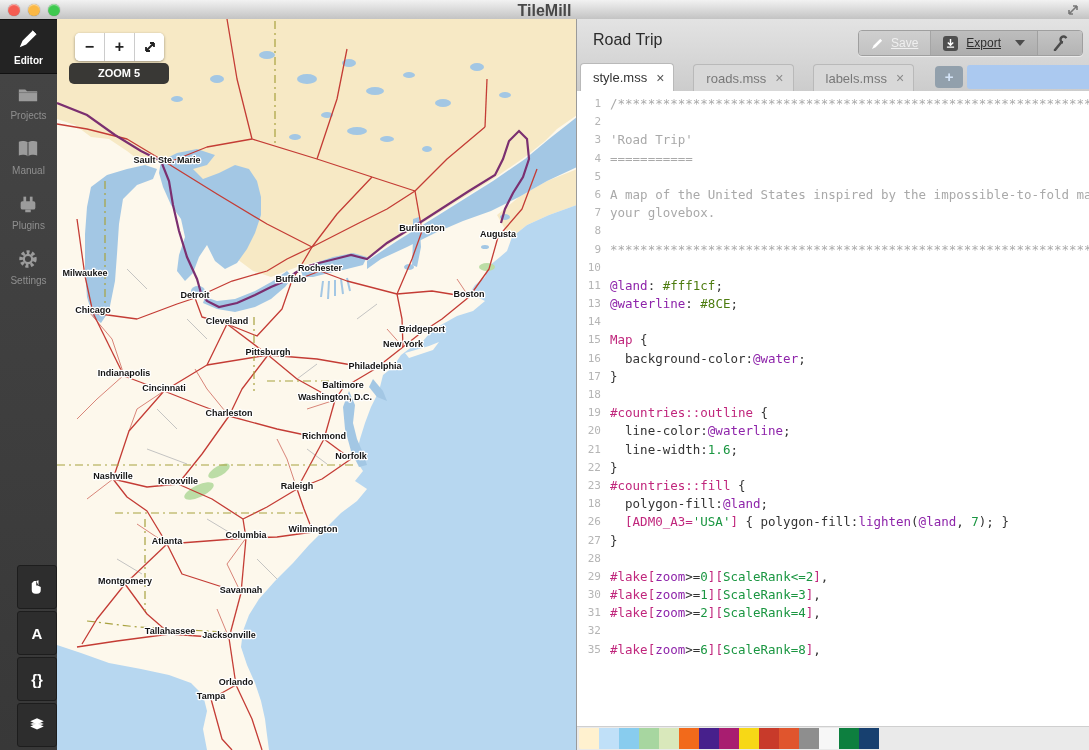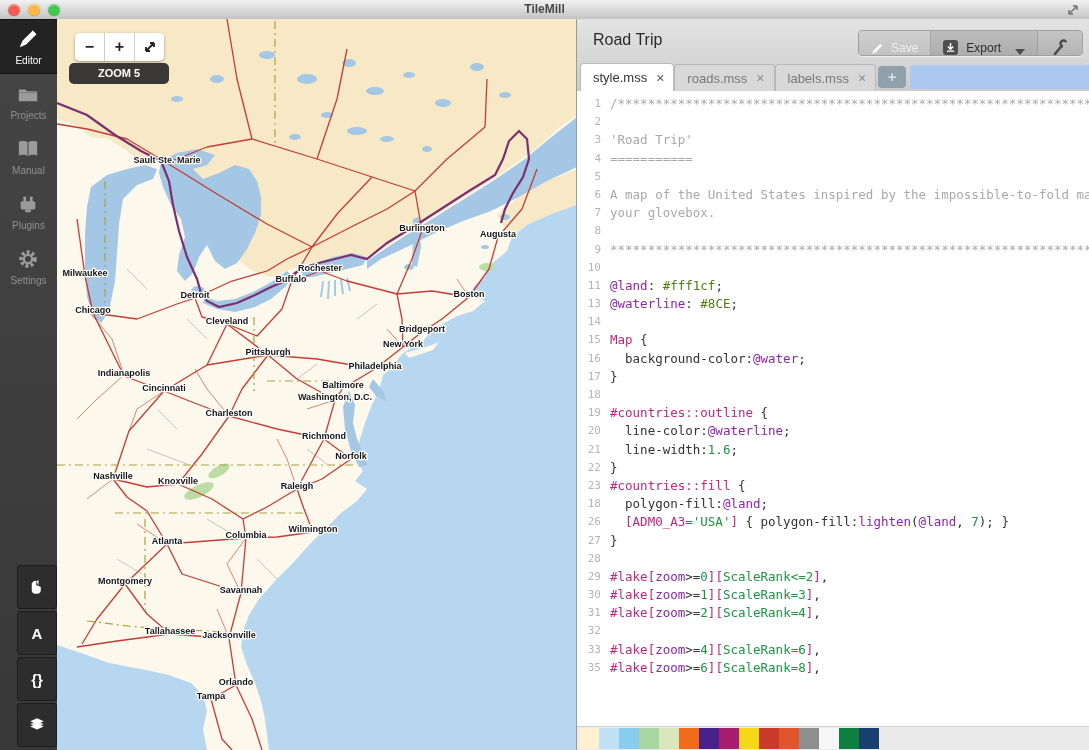--- a/index.html
+++ b/index.html
@@ -7,31 +7,31 @@
        font-family:"Liberation Sans",sans-serif;background:#fff;}
   
   .titlebar{position:absolute;left:0;top:0;width:1089px;height:19px;
     background:linear-gradient(#f2f2f2,#c3c3c3);border-bottom:1px solid #8d8d8d;}
   .traffic{position:absolute;top:4px;width:12px;height:12px;border-radius:50%;
     box-shadow:inset 0 1px 1px rgba(255,255,255,.6),0 0 1px rgba(0,0,0,.5);}
   .t-red{left:8px;background:#f45c51;}
   .t-yellow{left:28px;background:#fbb845;}
   .t-green{left:48px;background:#3fc94f;}
   .win-title{position:absolute;left:0;right:0;top:2px;text-align:center;
-    font-size:12px;font-weight:bold;color:#484848;}
+    font-size:16px;font-weight:bold;color:#484848;}
   .win-resize{position:absolute;right:8px;top:2px;width:16px;height:16px;color:#777;}
   
   .sidebar{position:absolute;left:0;top:19px;width:57px;height:731px;
     background:linear-gradient(#454545,#383838);}
   .side-item{width:57px;padding:9px 0 8px;text-align:center;cursor:pointer;}
   .side-item .ic{display:block;margin:0 auto 3px;width:24px;height:24px;color:#9b9b9b;}
   .side-item .lbl{font-size:10px;color:#8f8f8f;}
   .side-item.active{background:#232323;box-shadow:inset 0 1px 0 #111,inset 0 -1px 0 #111;}
   .side-item.active .ic{color:#fff;}
-  .side-item.active .lbl{color:#fff;font-weight:normal;}
+  .side-item.active .lbl{color:#fff;font-weight:bold;}
   .side-tools{position:absolute;left:17px;bottom:3px;width:40px;}
   .tool-btn{width:40px;height:44px;margin-top:2px;background:#2d2d2d;
     border:1px solid #1d1d1d;box-sizing:border-box;border-radius:3px;
     display:flex;align-items:center;justify-content:center;color:#fff;cursor:pointer;}
   .tool-btn .glyph{font-size:15px;font-weight:bold;color:#fff;}
   
   .map-panel{position:absolute;left:57px;top:19px;width:520px;height:731px;
     background:#fdf8ec;overflow:hidden;border-right:1px solid #9a9a9a;box-sizing:border-box;}
   .zoom-ctrl{position:absolute;left:18px;top:14px;display:flex;background:#fff;
     border-radius:5px;box-shadow:0 1px 3px rgba(0,0,0,.4);overflow:hidden;z-index:5;}
@@ -42,34 +42,34 @@
     background:rgba(40,40,40,.92);border-radius:5px;color:#fff;font-size:11px;
     font-weight:bold;text-align:center;line-height:21px;}
   
   .editor-panel{position:absolute;left:577px;top:19px;width:512px;height:731px;background:#fff;}
   .panel-header{position:absolute;left:0;top:0;width:512px;height:72px;
     background:linear-gradient(#e3e3e3,#cccccc);}
   .proj-title{position:absolute;left:16px;top:12px;font-size:16px;color:#2b2b2b;}
   .actions{position:absolute;right:6px;top:11px;display:flex;height:24px;
     border:1px solid #9f9f9f;border-radius:4px;overflow:hidden;
     box-shadow:0 1px 0 rgba(255,255,255,.5);}
-  .seg{display:flex;align-items:flex-end;padding:0 12px;font-size:12px;cursor:pointer;}
+  .seg{display:flex;align-items:center;padding:0 12px;font-size:12px;cursor:pointer;text-decoration:underline;}
   .seg-save{background:linear-gradient(#cfcfcf,#c2c2c2);color:#efefef;border-right:1px solid #a5a5a5;}
   .seg-save .pi{margin-right:7px;color:#fff;}
   .seg-export{background:linear-gradient(#bdbdbd,#adadad);color:#2e2e2e;border-right:1px solid #a0a0a0;}
   .dl-box{width:15px;height:15px;background:#4e4e4e;border-radius:3px;margin-right:8px;
     display:flex;align-items:center;justify-content:center;color:#fff;}
   .caret{width:0;height:0;border-left:5px solid transparent;border-right:5px solid transparent;
     border-top:6px solid #4c4c4c;margin-left:14px;}
   .seg-tools{background:linear-gradient(#c4c4c4,#b4b4b4);color:#444;padding:0 14px;}
   
   .tabbar{position:absolute;left:0;bottom:0;width:512px;height:27px;display:flex;align-items:flex-end;padding-left:3px;box-sizing:border-box;}
   .tab{height:26px;display:flex;align-items:center;padding:0 9px 0 12px;font-size:13px;
     border:1px solid #b9b9b9;border-bottom:none;border-radius:4px 4px 0 0;
-    margin-right:0;cursor:pointer;background:#d8d8d8;color:#787878;white-space:nowrap;}
+    margin-right:19px;cursor:pointer;background:#d8d8d8;color:#787878;white-space:nowrap;}
   .tab.active{background:#fff;color:#333;height:27px;}
   .tab .x{margin-left:9px;font-size:14px;color:#8a8a8a;line-height:1;}
   .tab.active .x{color:#555;}
   .plus-btn{width:28px;height:22px;margin:0 4px 3px 2px;background:#92a0ac;border-radius:4px;
     color:#d4e4f8;font-size:15px;font-weight:bold;text-align:center;line-height:21px;cursor:pointer;flex:none;}
   .drop-strip{flex:1;height:24px;margin-bottom:2px;background:#abc9f0;border-radius:3px 0 0 3px;}
   
   .code{position:absolute;left:0;top:72px;width:512px;height:635px;background:#fff;
     overflow:hidden;font-family:"DejaVu Sans Mono","Liberation Mono",monospace;
     font-size:12.5px;padding-top:4px;}
@@ -465,17 +465,16 @@
       <div class="cline"><span class="ln">22</span><span class="ct"><span class="tok-pln">}</span></span></div>
       <div class="cline"><span class="ln">23</span><span class="ct"><span class="tok-tag">#countries::fill</span><span class="tok-pln"> {</span></span></div>
       <div class="cline"><span class="ln">18</span><span class="ct"><span class="tok-pln">  polygon-fill:</span><span class="tok-var">@land</span><span class="tok-pln">;</span></span></div>
       <div class="cline"><span class="ln">26</span><span class="ct"><span class="tok-pln">  </span><span class="tok-tag">[ADM0_A3=</span><span class="tok-str">'USA'</span><span class="tok-tag">]</span><span class="tok-pln"> { polygon-fill:</span><span class="tok-var">lighten</span><span class="tok-pln">(</span><span class="tok-var">@land</span><span class="tok-pln">, </span><span class="tok-num">7</span><span class="tok-pln">); }</span></span></div>
       <div class="cline"><span class="ln">27</span><span class="ct"><span class="tok-pln">}</span></span></div>
       <div class="cline"><span class="ln">28</span><span class="ct"></span></div>
       <div class="cline"><span class="ln">29</span><span class="ct"><span class="tok-tag">#lake[</span><span class="tok-var">zoom</span><span class="tok-pln">&gt;=</span><span class="tok-num">0</span><span class="tok-tag">][</span><span class="tok-str">ScaleRank&lt;=2</span><span class="tok-tag">]</span><span class="tok-pln">,</span></span></div>
       <div class="cline"><span class="ln">30</span><span class="ct"><span class="tok-tag">#lake[</span><span class="tok-var">zoom</span><span class="tok-pln">&gt;=</span><span class="tok-num">1</span><span class="tok-tag">][</span><span class="tok-str">ScaleRank=3</span><span class="tok-tag">]</span><span class="tok-pln">,</span></span></div>
       <div class="cline"><span class="ln">31</span><span class="ct"><span class="tok-tag">#lake[</span><span class="tok-var">zoom</span><span class="tok-pln">&gt;=</span><span class="tok-num">2</span><span class="tok-tag">][</span><span class="tok-str">ScaleRank=4</span><span class="tok-tag">]</span><span class="tok-pln">,</span></span></div>
       <div class="cline"><span class="ln">32</span></div>
-      <div class="cline"><span class="ln">33</span><span class="ct"><span class="tok-tag">#lake[</span><span class="tok-var">zoom</span><span class="tok-pln">&gt;=</span><span class="tok-num">4</span><span class="tok-tag">][</span><span class="tok-str">ScaleRank=6</span><span class="tok-tag">]</span><span class="tok-pln">,</span></span></div>
       <div class="cline"><span class="ln">35</span><span class="ct"><span class="tok-tag">#lake[</span><span class="tok-var">zoom</span><span class="tok-pln">&gt;=</span><span class="tok-num">6</span><span class="tok-tag">][</span><span class="tok-str">ScaleRank=8</span><span class="tok-tag">]</span><span class="tok-pln">,</span></span></div>
     </div>
   <div class="palette-bar" id="palette"><span class="swatch" title="#fff1cf" style="background: rgb(255, 241, 207);"></span><span class="swatch" title="#C0E0F8" style="background: rgb(192, 224, 248);"></span><span class="swatch" title="#88CCEE" style="background: rgb(136, 204, 238);"></span><span class="swatch" title="#a7d6a0" style="background: rgb(167, 214, 160);"></span><span class="swatch" title="#d9e8bb" style="background: rgb(217, 232, 187);"></span><span class="swatch" title="#f26a1b" style="background: rgb(242, 106, 27);"></span><span class="swatch" title="#47208c" style="background: rgb(71, 32, 140);"></span><span class="swatch" title="#a81d70" style="background: rgb(168, 29, 112);"></span><span class="swatch" title="#f7d816" style="background: rgb(247, 216, 22);"></span><span class="swatch" title="#c83a2a" style="background: rgb(200, 58, 42);"></span><span class="swatch" title="#e0552d" style="background: rgb(224, 85, 45);"></span><span class="swatch" title="#8e8e8e" style="background: rgb(142, 142, 142);"></span><span class="swatch" title="#f7f7f7" style="background: rgb(247, 247, 247);"></span><span class="swatch" title="#0d7f3f" style="background: rgb(13, 127, 63);"></span><span class="swatch" title="#17406f" style="background: rgb(23, 64, 111);"></span></div>
 </div>
 
 </body></html>

